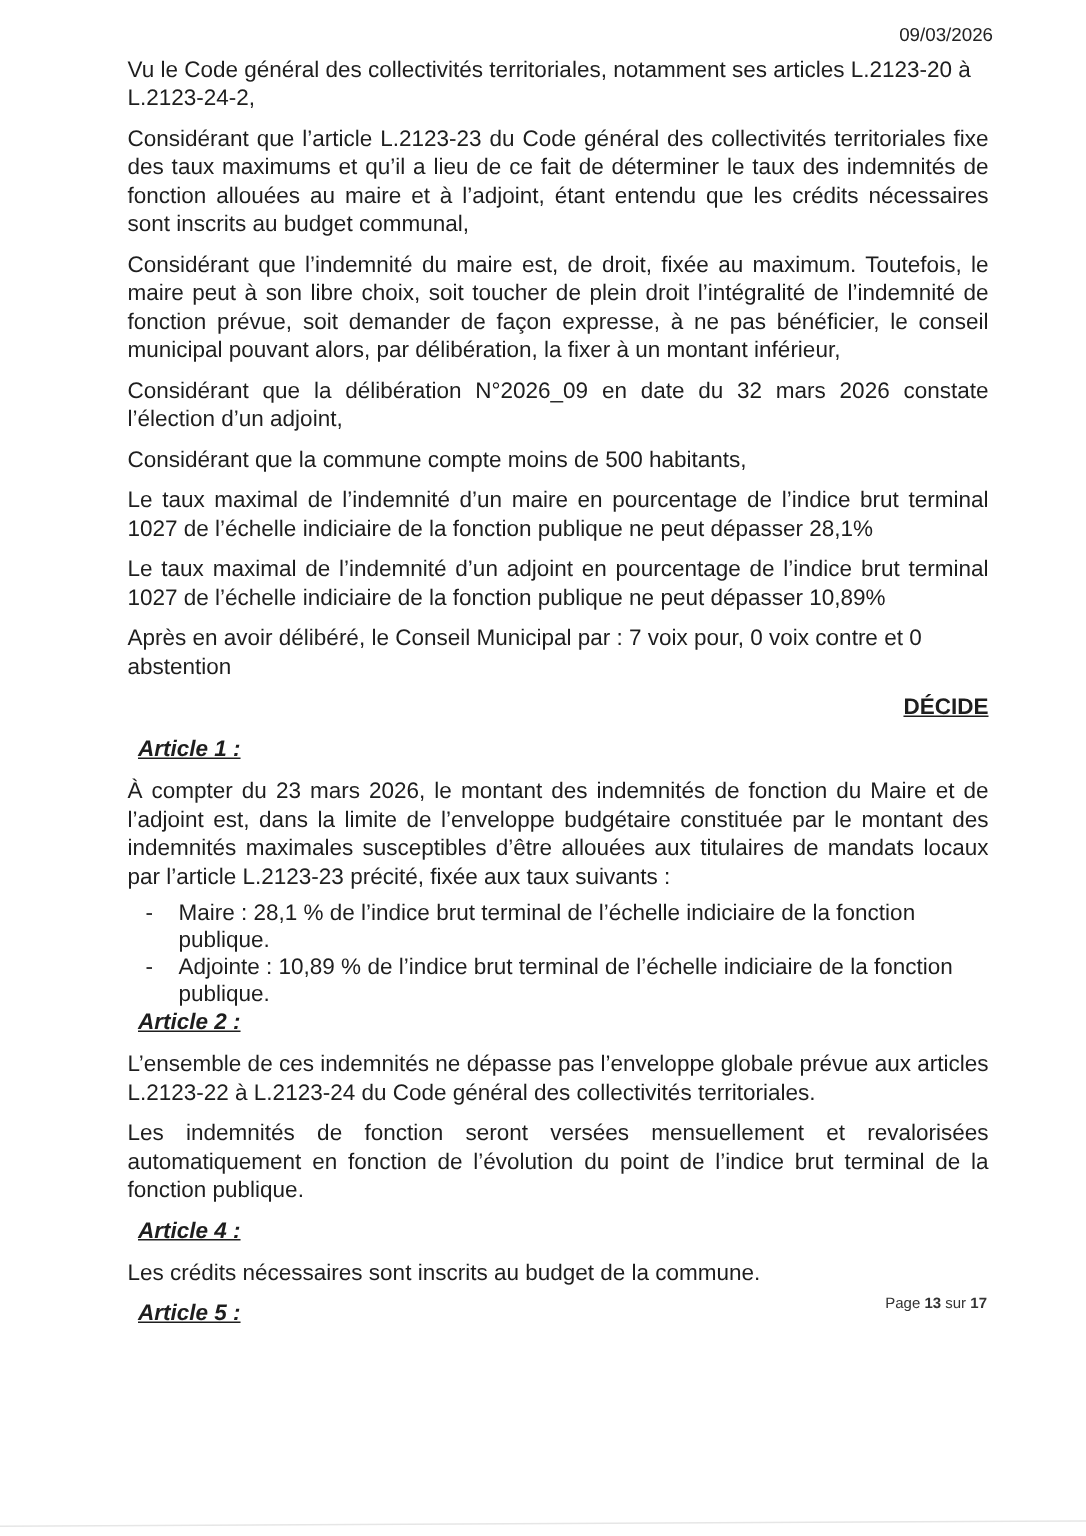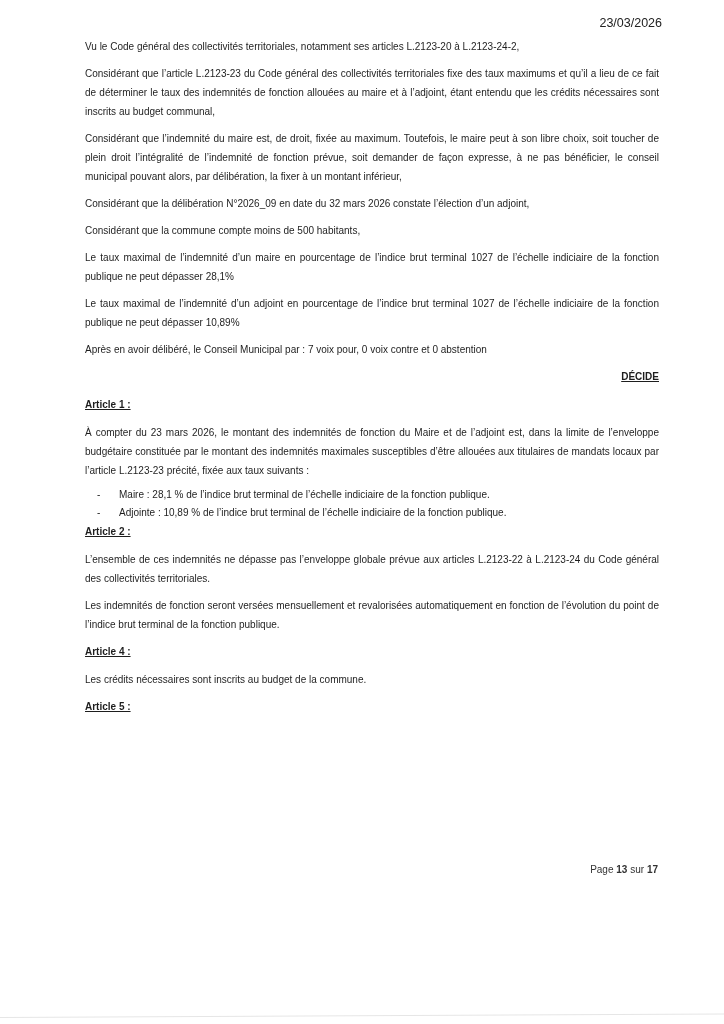--- a/index.html
+++ b/index.html
@@ -27,38 +27,39 @@
     top: 16px;
     right: 62px;
     font-size: 12.5px;
     color: #222;
   }
   .content {
     position: absolute;
     left: 85px;
     top: 37px;
     width: 574px;
-    font-size: 10px;
+    font-size: 15px;
     line-height: 19px;
   }
   .para {
     margin: 0 0 8px 0;
     text-align: justify;
   }
   .para.single { text-align: left; }
   .decide {
     text-align: right;
     font-weight: bold;
     text-decoration: underline;
     margin: 2px 0 9px 0;
   }
   .article-title {
     font-weight: bold;
     text-decoration: underline;
-    margin: 0 0 9px 0;
+    margin: 0 0 9px 7px;
+    font-style: italic;
   }
   .bullets {
     list-style: none;
     margin: -2px 0 0 0;
     padding: 0;
   }
   .bullets li {
     position: relative;
     padding-left: 34px;
     line-height: 18px;
@@ -85,21 +86,21 @@
     background: #e6e6e6;
     transform: rotate(-0.28deg);
     transform-origin: left center;
   }
 </style>
 </head>
 <body>
 
 <div class="page">
 
-  <div class="date">23/03/2026</div>
+  <div class="date">09/03/2026</div>
 
   <div class="content">
 
     <p class="para single">Vu le Code général des collectivités territoriales, notamment ses articles L.2123-20 à L.2123-24-2,</p>
     <p class="para">Considérant que l’article L.2123-23 du Code général des collectivités territoriales fixe des taux maximums et qu’il a lieu de ce fait de déterminer le taux des indemnités de fonction allouées au maire et à l’adjoint, étant entendu que les crédits nécessaires sont inscrits au budget communal,</p>
     <p class="para">Considérant que l’indemnité du maire est, de droit, fixée au maximum. Toutefois, le maire peut à son libre choix, soit toucher de plein droit l’intégralité de l’indemnité de fonction prévue, soit demander de façon expresse, à ne pas bénéficier, le conseil municipal pouvant alors, par délibération, la fixer à un montant inférieur,</p>
     <p class="para">Considérant que la délibération N°2026_09 en date du 32 mars 2026 constate l’élection d’un adjoint,</p>
     <p class="para single">Considérant que la commune compte moins de 500 habitants,</p>
     <p class="para">Le taux maximal de l’indemnité d’un maire en pourcentage de l’indice brut terminal 1027 de l’échelle indiciaire de la fonction publique ne peut dépasser 28,1%</p>
     <p class="para">Le taux maximal de l’indemnité d’un adjoint en pourcentage de l’indice brut terminal 1027 de l’échelle indiciaire de la fonction publique ne peut dépasser 10,89%</p>

